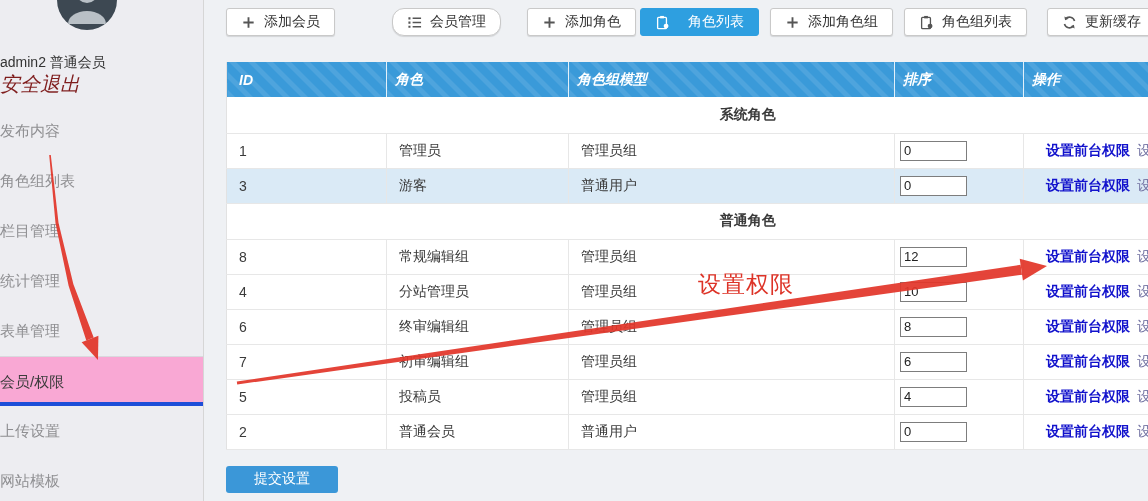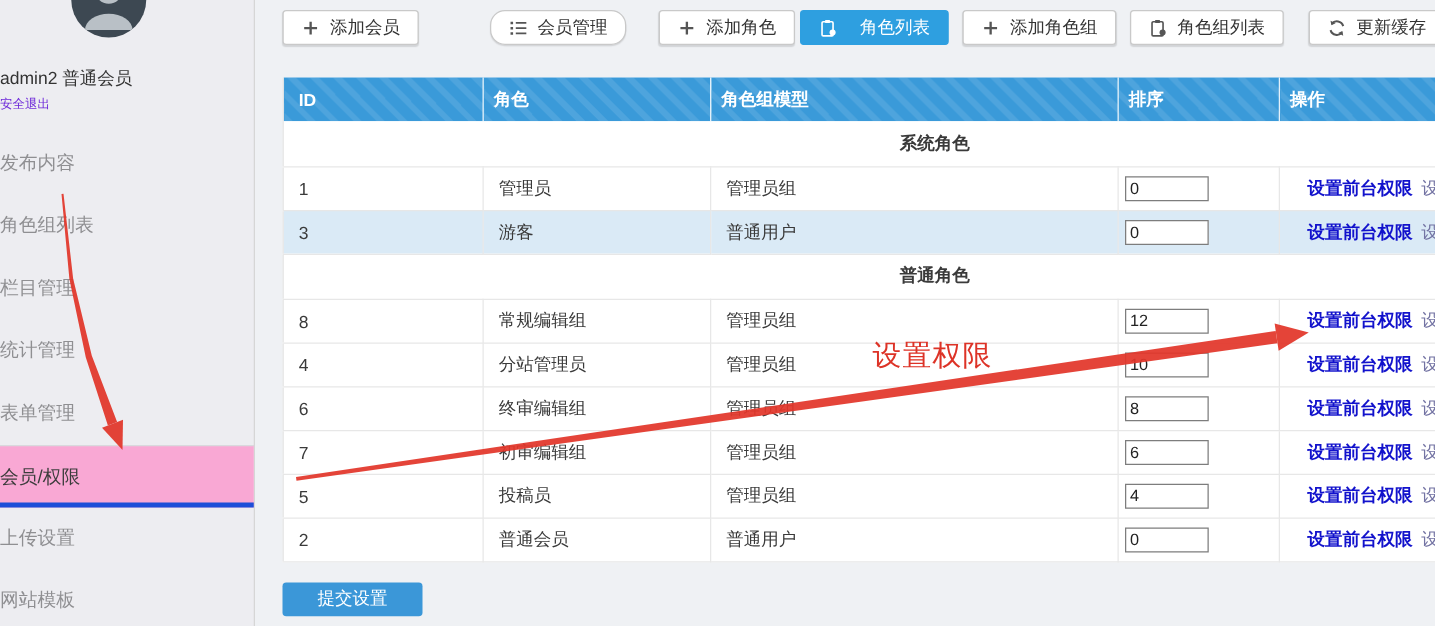--- a/index.html
+++ b/index.html
@@ -13,21 +13,21 @@
     position:absolute; left:0; top:0; width:204px; height:501px;
     background:#ededf1; border-right:1px solid #d6d6d6; text-align:left;
     padding-top:51px; z-index:2;
   }
   .avatar {
     position:absolute; left:57px; top:-30px; width:60px; height:60px;
     border-radius:50%; background:#3d4852; overflow:hidden;
   }
   .avatar svg { width:60px; height:60px; display:block; }
   .side-user-name { line-height:22px; font-size:14px; color:#333; }
-  .side-logout   { line-height:22px; font-size:10px; color:#6d28d9; cursor:pointer; }
+  .side-logout   { line-height:22px; font-size:20px; color:#7f1d1d; cursor:pointer;font-style:italic; }
   .side-nav { margin-top:11px; }
   .side-item {
     height:50px; line-height:50px; font-size:15px; color:#8f8f92; cursor:pointer;
   }
   .side-item.active {
     color:#3c3c3c; background:#f9a8d4;
     border-top:1px solid #d9d9dd; border-bottom:4px solid #1d4ed8;
   }
   
   .main { position:absolute; left:205px; top:0; width:936px; height:501px; }
@@ -53,21 +53,21 @@
   
   .tablewrap { margin:26px 0 0 21px; width:1030px; }
   table { width:1030px; border-collapse:collapse; table-layout:fixed;
           background:#fff; border-left:1px solid #e2e2e2; }
   col.c-id{width:160px} col.c-role{width:182px} col.c-model{width:326px}
   col.c-sort{width:129px} col.c-op{width:233px}
   thead th {
     height:35px; background:#3a9ad9;
     background-image:repeating-linear-gradient(45deg, rgba(255,255,255,.10) 0 5px, rgba(255,255,255,0) 5px 13px);
     color:#fff; font-size:14px; font-weight:bold; text-align:left;
-    padding-left:8px; border-right:1px solid rgba(255,255,255,.85);
+    padding-left:8px; border-right:1px solid rgba(255,255,255,.85);font-style:italic;
   }
   thead th:first-child { padding-left:12px; }
   thead th:last-child { border-right:none; }
   tbody td {
     height:35px; font-size:14px; color:#3a3a3a; background:#fff;
     border-bottom:1px solid #e7e7e7; border-right:1px solid #e7e7e7;
     padding-left:12px;
   }
   tbody td:first-child { padding-left:12px; }
   tbody td:last-child { border-right:none; }

